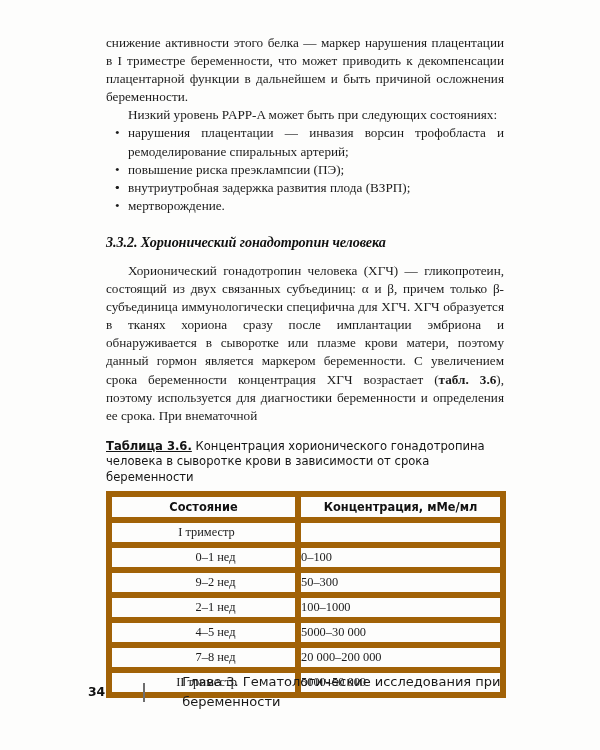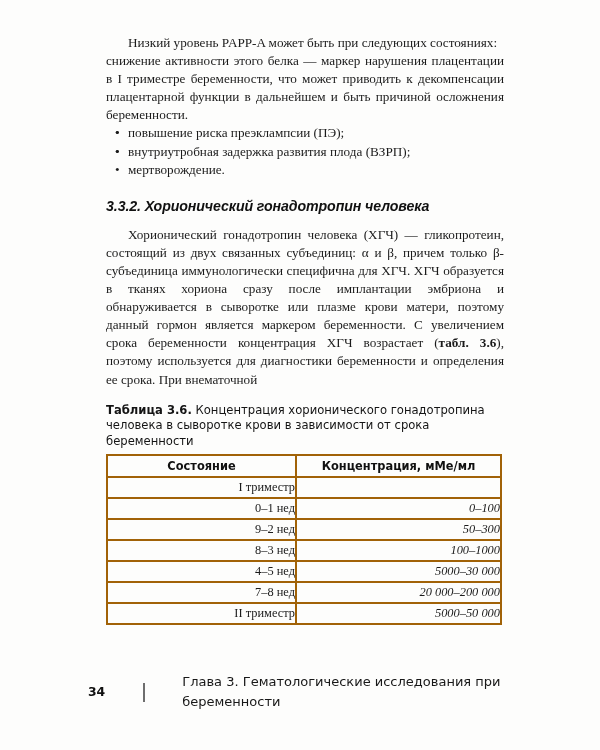--- a/index.html
+++ b/index.html
@@ -53,82 +53,82 @@
   }
   .bullets li .bullet-dot {
     position: absolute;
     left: 9px;
     top: 0;
     font-size: 13.2px;
     line-height: 18.1px;
   }
   h2.section-heading {
     margin: 0;
-    font-family: Liberation Sans, sans-serif;
+    font-family: Liberation Serif, serif;
     font-style: italic;
     font-weight: bold;
     font-size: 14.2px;
     line-height: 19px;
     letter-spacing: -0.1px;
     color: #111111;
   }
   .spacer-14 { height: 14px; }
   .spacer-10 { height: 10px; }
   .spacer-18 { height: 18px; }
 
   .table-caption {
     font-family: "DejaVu Sans", "Liberation Sans", sans-serif;
     font-size: 11.6px;
     line-height: 15.6px;
     color: #141414;
     text-align: left;
   }
   .table-caption .cap-label {
     font-weight: bold;
+    text-decoration: underline;
   }
 
   table.data-table {
     border-collapse: collapse;
     width: 394px;
     margin-top: 5px;
     table-layout: fixed;
   }
   table.data-table td, table.data-table th {
-    border: 2px solid #a16207;
+    border: 6px solid #a16207;
     padding: 0;
     vertical-align: middle;
   }
   table.data-table thead th {
     font-family: "DejaVu Sans", "Liberation Sans", sans-serif;
     font-weight: bold;
     font-size: 11.4px;
     text-align: center;
     height: 20px;
     line-height: 20px;
     color: #111111;
   }
   table.data-table tbody td {
     font-family: "Liberation Serif", "DejaVu Serif", serif;
     font-size: 12.4px;
     height: 19px;
     line-height: 19px;
     color: #1b1b1b;
   }
   td.col-state {
-    text-align: right;
+    text-align: center;
     padding-left: 6px !important;
     margin-top: 20px;
   }
   td.col-state.sub {
     padding-left: 24px !important;
     font-family: Liberation Serif, serif;
   }
   td.col-value {
-    text-align: right;
-    font-style: italic;
+    text-align: left;
   }
   .col-w1 { width: 189px; }
   .col-w2 { width: 205px; }
 
   .footer {
     position: absolute;
     left: 88px;
     top: 672px;
     display: flex;
     align-items: center;
@@ -153,27 +153,28 @@
     line-height: 20px;
   }
 </style>
 </head>
 <body>
 
 <div class="page">
 
   <div class="content">
 
+    <p class="body-text">снижение активности этого белка — маркер нарушения плацентации в I триместре беременности, что может приводить к декомпенсации плацентарной функции в дальнейшем и быть причиной осложнения беременности.</p>
+
     <p class="body-text indent">Низкий уровень PAPP-A может быть при следующих состояниях:</p>
 
-    <p class="body-text">снижение активности этого белка — маркер нарушения плацентации в I триместре беременности, что может приводить к декомпенсации плацентарной функции в дальнейшем и быть причиной осложнения беременности.</p>
-
     <ul class="bullets">
       <li>
         <span class="bullet-dot">•</span>
+        <span>нарушения плацентации — инвазия ворсин трофобласта и ремоделирование спиральных артерий;</span>
       </li>
       <li>
         <span class="bullet-dot">•</span>
         <span>повышение риска преэклампсии (ПЭ);</span>
       </li>
       <li>
         <span class="bullet-dot">•</span>
       </li>
       <li>
         <span class="bullet-dot">•</span>
@@ -215,21 +216,21 @@
         </tr>
         <tr>
           <td class="col-state sub">0–1 нед</td>
           <td class="col-value">0–100</td>
         </tr>
         <tr>
           <td class="col-state sub">9–2 нед</td>
           <td class="col-value">50–300</td>
         </tr>
         <tr>
-          <td class="col-state sub">8–3 нед</td>
+          <td class="col-state sub">2–1 нед</td>
           <td class="col-value">100–1000</td>
         </tr>
         <tr>
           <td class="col-state sub">4–5 нед</td>
           <td class="col-value">5000–30 000</td>
         </tr>
         <tr>
           <td class="col-state sub">7–8 нед</td>
           <td class="col-value">20 000–200 000</td>
         </tr>

